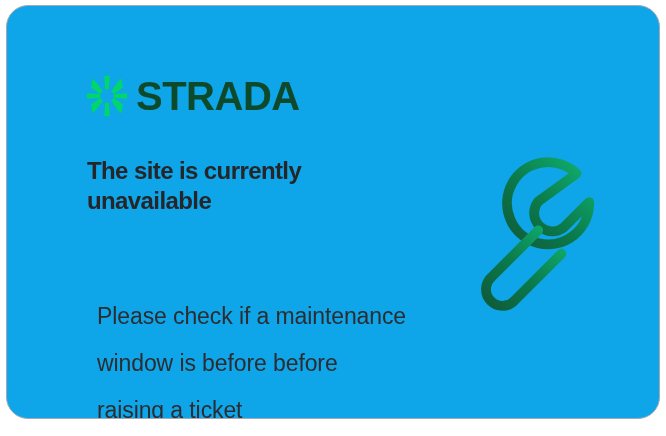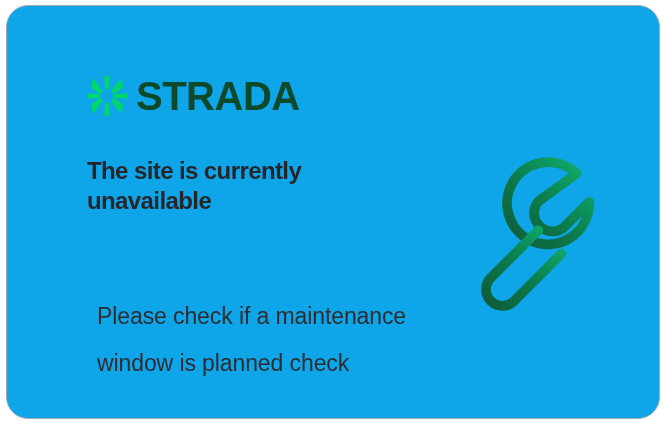--- a/index.html
+++ b/index.html
@@ -115,21 +115,22 @@
         <polygon points="84.5,91.5 75.5,82.5 60,61.5 66.5,55 88,70.5"></polygon>
       </g>
     </svg>
     <span id="brand-wordmark">STRADA</span>
   </div>
 
   <h1 id="headline">The site is currently unavailable</h1>
 
   <p id="subtext">
     <span class="line">Please check if a maintenance</span>
-    <span class="line">window is planned check</span>
+    <span class="line">window is before before</span>
+    <span class="line">raising a ticket</span>
   </p>
 
   <div id="wrench-illustration">
     <svg viewBox="0 0 100 100" aria-hidden="true">
       <defs>
         <linearGradient id="wrenchGrad" x1="0" y1="1" x2="1" y2="0">
           <stop offset="0%" stop-color="#0f5b39"></stop>
           <stop offset="45%" stop-color="#0b7a4b"></stop>
           <stop offset="100%" stop-color="#10b171"></stop>
         </linearGradient>

